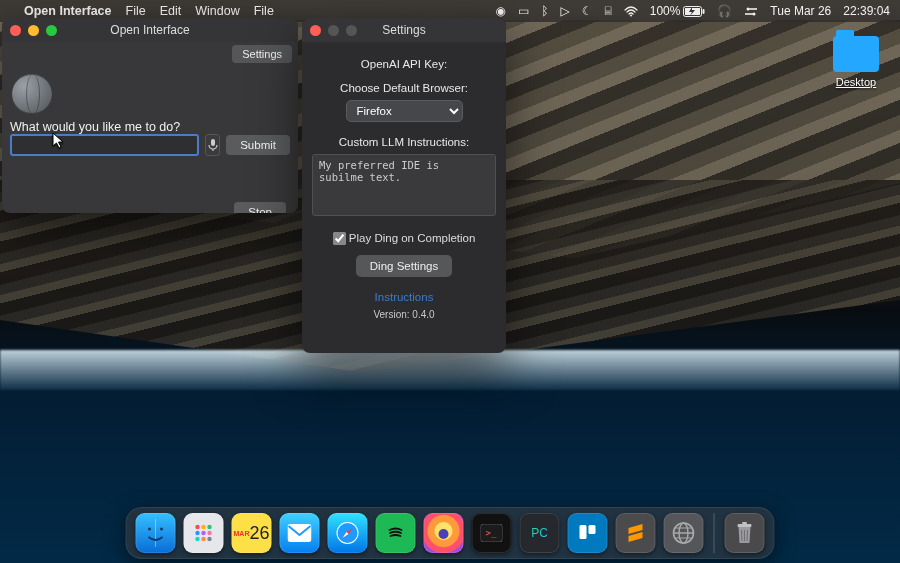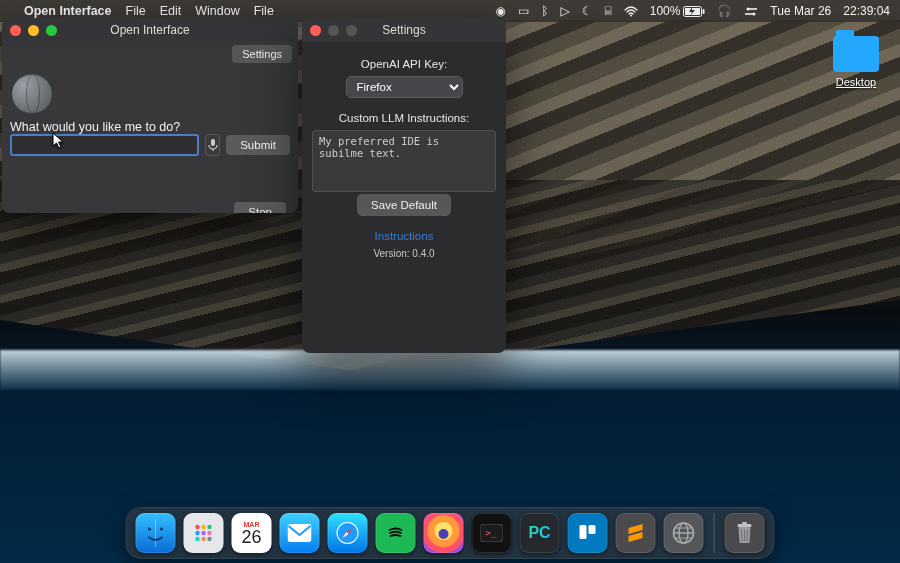--- a/index.html
+++ b/index.html
@@ -261,26 +261,33 @@
   <div class="titlebar">
     <div class="traffic">
       <div class="dot red"></div>
       <div class="dot dim"></div>
       <div class="dot dim"></div>
     </div>
     <div class="title">Settings</div>
   </div>
   <div class="body">
     <div class="lbl">OpenAI API Key:</div>
+    <div class="lbl" style="margin-top:12px">Choose Default Browser:</div>
     <select>
       <option>Firefox</option>
     </select>
     <div class="lbl" style="margin-top:14px">Custom LLM Instructions:</div>
     <textarea style="">My preferred IDE is subilme text.</textarea>
-    <button class="save">Save Default</button>
+    <div class="chk">
+      <label>
+        <input type="checkbox" checked="" style="">
+        <span>Play Ding on Completion</span>
+      </label>
+    </div>
+    <button class="save">Ding Settings</button>
     <a href="#" class="link">Instructions</a>
     <div class="ver">Version: 0.4.0</div>
   </div>
 </div>
 
 <div class="dock">
   <div class="app" style="background:linear-gradient(180deg,#34c0ff,#0a6cd6)">
     <svg width="28" height="28" viewBox="0 0 28 28">
         <rect width="28" height="28" rx="6" fill="url(#g)"></rect>
         <path d="M14 0v28" stroke="#fff" stroke-width="1" opacity=".4"></path>
@@ -295,21 +302,21 @@
         <circle cx="12" cy="6" r="2.2" fill="#ffb100"></circle>
         <circle cx="18" cy="6" r="2.2" fill="#29c46d"></circle>
       <circle cx="6" cy="12" r="2.2" fill="#1f9bff"></circle>
         <circle cx="12" cy="12" r="2.2" fill="#b35cff"></circle>
         <circle cx="18" cy="12" r="2.2" fill="#ff6fa7"></circle>
       <circle cx="6" cy="18" r="2.2" fill="#17d3c8"></circle>
         <circle cx="12" cy="18" r="2.2" fill="#ff8a3c"></circle>
         <circle cx="18" cy="18" r="2.2" fill="#7a8696"></circle>
     </svg>
   </div>
-  <div class="app" style="background:#ffffff;flex-direction:column">
+  <div class="app" style="background:#fde047;">
     <div style="color:#e33;font-size:7px;font-weight:700;line-height:1">MAR</div>
     <div style="color:#222;font-size:18px;font-weight:500;line-height:1">26</div>
   </div>
   <div class="app" style="background:linear-gradient(180deg,#3fd1ff,#057ef0)">
     <svg width="24" height="18" viewBox="0 0 24 18">
         <rect width="24" height="18" rx="3" fill="#fff"></rect>
         <path d="M1 2 L12 11 L23 2" stroke="#1f9bff" stroke-width="2" fill="none"></path>
       </svg>
   </div>
   <div class="app" style="background:linear-gradient(180deg,#2fe3ff,#0074e8)">
@@ -331,21 +338,21 @@
         <circle cx="10" cy="11" r="5" fill="#4a3fb5"></circle>
       </svg>
   </div>
   <div class="app" style="background:#111">
     <svg width="22" height="18" viewBox="0 0 22 18">
         <rect width="22" height="18" rx="3" fill="#1c1c1c" stroke="#555"></rect>
         <text x="5" y="12" font-family="Menlo,monospace" font-size="9" fill="#ff5f57">&gt;_</text>
       </svg>
   </div>
   <div class="app" style="background:#25292d">
-    <div style="font-size:16px;font-weight:700;background:linear-gradient(135deg,#20e3a2,#1fb6ff);-webkit-background-clip:text;color:transparent">PC</div>
+    <div style="font-size:12px;font-weight:400;background:linear-gradient(135deg,#20e3a2,#1fb6ff);-webkit-background-clip:text;color:transparent">PC</div>
   </div>
   <div class="app" style="background:#0079bf">
     <svg width="22" height="22" viewBox="0 0 22 22">
         <rect x="3" y="3" width="7" height="14" rx="1.5" fill="#fff"></rect>
         <rect x="12" y="3" width="7" height="9" rx="1.5" fill="#fff"></rect>
       </svg>
   </div>
   <div class="app" style="background:#4b4b4d">
     <svg width="20" height="22" viewBox="0 0 20 22">
         <path d="M3 6 L17 2 L17 8 L3 12 Z M3 14 L17 10 L17 16 L3 20 Z" fill="#ff9800"></path>

